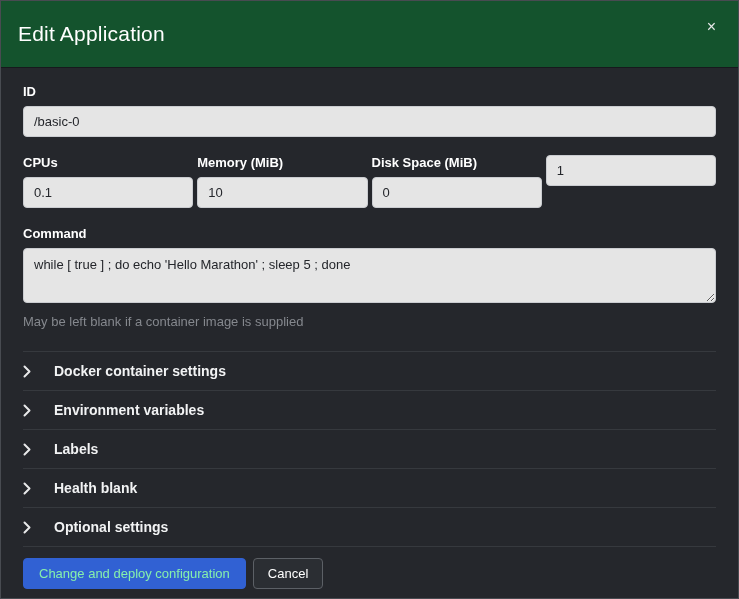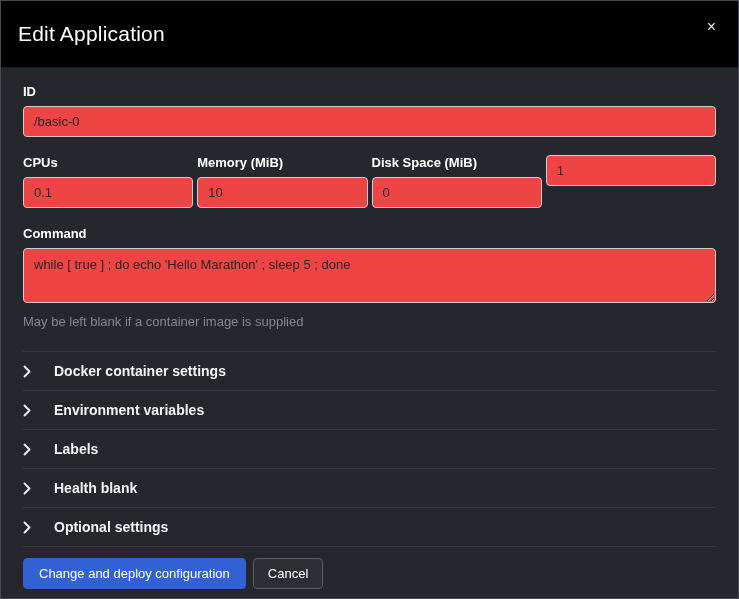--- a/index.html
+++ b/index.html
@@ -12,21 +12,21 @@
     border: 1px solid #484b51;
     font-family: "Liberation Sans", sans-serif;
     color: #ffffff;
     display: flex;
     flex-direction: column;
     overflow: hidden;
   }
 
   
   .modal-header {
-    background: #000000;
+    background: #14532d;
     height: 67px;
     flex: 0 0 67px;
     display: flex;
     align-items: center;
     padding: 0 20px 0 17px;
     border-bottom: 1px solid #17191d;
   }
   .modal-title {
     margin: 0;
     font-size: 21px;
@@ -60,21 +60,21 @@
   .field-label {
     display: block;
     font-size: 13px;
     font-weight: 700;
     color: #ffffff;
     margin-bottom: 7px;
   }
   .text-input {
     width: 100%;
     height: 31px;
-    background: #ef4444;
+    background: #e5e5e5;
     color: #24262b;
     border: 1px solid #caccd0;
     border-radius: 4px;
     padding: 0 10px;
     font-size: 13px;
     font-family: "Liberation Sans", sans-serif;
     outline: none;
   }
   textarea.text-input {
     height: 55px;
@@ -134,21 +134,21 @@
     font-size: 13px;
     font-weight: 500;
     font-family: "Liberation Sans", sans-serif;
     cursor: pointer;
     display: inline-flex;
     align-items: center;
     white-space: nowrap;
   }
   .btn-primary {
     background: #3161d3;
-    color: #ffffff;
+    color: #86efac;
     border: 1px solid #3161d3;
     padding: 0 15px;
   }
   .btn-secondary {
     background: #2b2e33;
     color: #ffffff;
     border: 1px solid #5c6066;
     padding: 0 14px;
   }
 </style>

